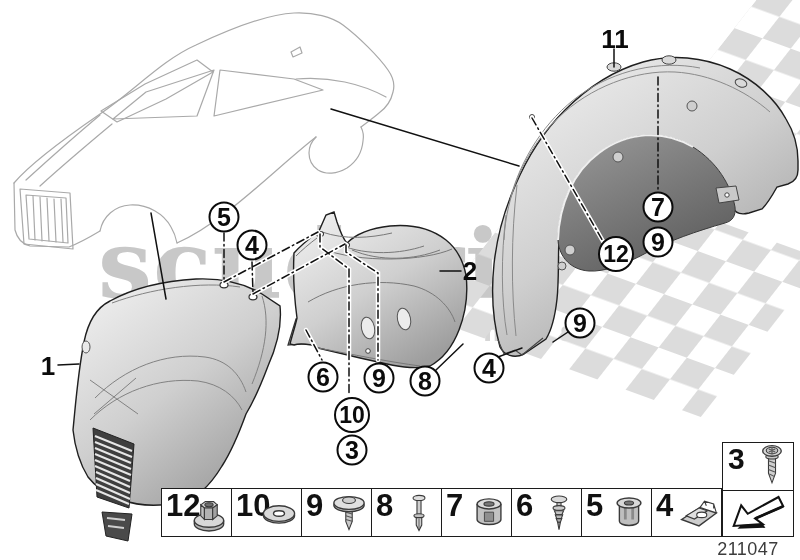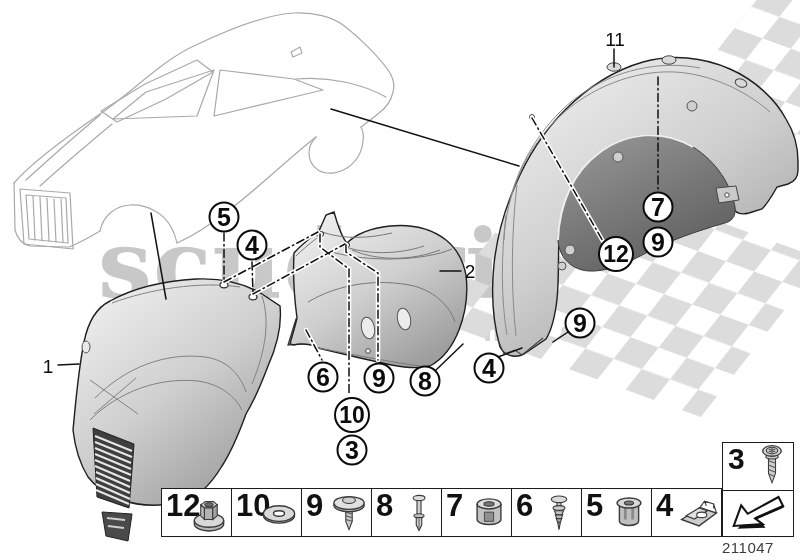--- a/index.html
+++ b/index.html
@@ -5,37 +5,37 @@
   html,body{margin:0;padding:0;background:#ffffff;}
   #stage{position:relative;width:800px;height:560px;background:#fff;overflow:hidden;
          font-family:"Liberation Sans",sans-serif;}
   #drawing{position:absolute;left:0;top:0;}
   .callout{position:absolute;transform:translate(-50%,-50%);box-sizing:border-box;
            display:flex;align-items:center;justify-content:center;background:#fff;
            border:2.6px solid #0b0b0b;border-radius:50%;font-weight:bold;color:#0b0b0b;
            line-height:1;z-index:6;}
   .s1{width:31px;height:31px;font-size:25px;}
   .s2{width:36px;height:36px;font-size:23px;}
-  .plain-label{position:absolute;transform:translate(-50%,-50%);font-weight:normal;
-               color:#0b0b0b;font-size:19px;line-height:1;z-index:6;}
+  .plain-label{position:absolute;transform:translate(-50%,-50%);font-weight:bold;
+               color:#0b0b0b;font-size:26px;line-height:1;z-index:6;}
   #legend-row{position:absolute;left:161px;top:488px;width:561px;height:49px;
               display:flex;border:1.6px solid #1c1c1c;box-sizing:border-box;background:#fff;z-index:7;}
   .lcell{flex:1;position:relative;border-right:1.4px solid #1c1c1c;background:#fff;}
   .lcell:last-child{border-right:none;}
   .lnum{position:absolute;left:4px;top:1px;font-size:31px;font-weight:bold;color:#111;line-height:1;}
   .licon{position:absolute;right:0px;bottom:0px;width:44px;height:44px;}
   .licon svg{display:block;}
   #box3{position:absolute;left:722px;top:442px;width:72px;height:95px;border:1.6px solid #1c1c1c;
          box-sizing:border-box;background:#fff;z-index:7;}
   #box3-top{position:relative;height:47px;border-bottom:1.4px solid #1c1c1c;}
   #box3-num{position:absolute;left:5px;top:1px;font-size:30px;font-weight:bold;color:#111;line-height:1;}
   #box3-screw{position:absolute;right:2px;top:0px;width:38px;height:46px;}
   #box3-arrow{position:relative;height:44px;display:flex;align-items:center;justify-content:center;}
   #part-number{position:absolute;left:700px;top:539px;width:96px;text-align:center;
-               font-size:15px;color:#3c3c3c;letter-spacing:.5px;z-index:7;}
+               font-size:18px;color:#3c3c3c;letter-spacing:.5px;z-index:7;}
 </style>
 </head>
 <body>
 
 <div id="stage">
 
 <svg id="drawing" width="800" height="560" viewBox="0 0 800 560">
   <defs>
     <linearGradient id="gPart" x1="0" y1="0" x2="0.7" y2="1">
       <stop offset="0" stop-color="#f4f4f4"></stop>

